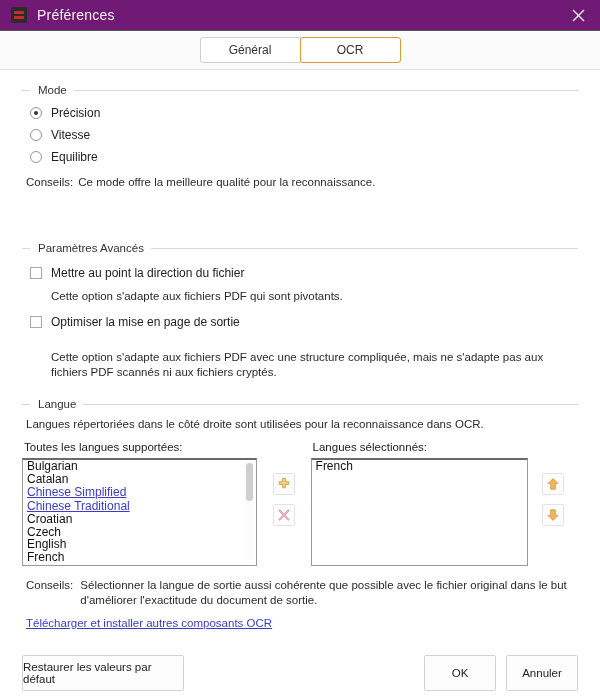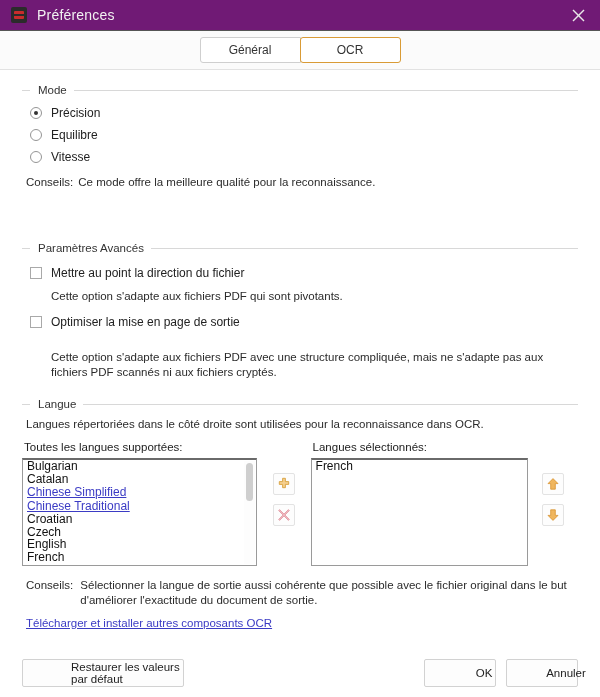--- a/index.html
+++ b/index.html
@@ -339,22 +339,21 @@
     border: 1px solid #d2d2d2;
     border-radius: 2px;
     font-size: 11.5px;
     color: #222;
     font-family: "Liberation Sans", sans-serif;
     display: flex;
     align-items: center;
     justify-content: center;
     cursor: pointer;
     box-sizing: border-box;
-    height: 28px;
-    padding-left: 48px;
+    height: 36px;
   }
   .btn-default { width: 162px; }
   .btn-ok { width: 72px; }
   .btn-cancel { width: 72px; margin-left: 10px; }
   .spacer { flex: 1; }
 </style>
 </head>
 <body>
 
 <div class="titlebar">
@@ -384,25 +383,25 @@
       <div class="lline"></div>
     </div>
 
     <div style="margin-top:6px;">
       <div class="radio-row">
         <span class="radio checked"></span>
         <span class="radio-label">Précision</span>
       </div>
       <div class="radio-row">
         <span class="radio"></span>
-        <span class="radio-label">Equilibre</span>
+        <span class="radio-label">Vitesse</span>
       </div>
       <div class="radio-row">
         <span class="radio"></span>
-        <span class="radio-label">Vitesse</span>
+        <span class="radio-label">Equilibre</span>
       </div>
     </div>
 
     <div class="tip" style="margin-top:8px;">
       <span class="tip-head">Conseils:</span><span>Ce mode offre la meilleure qualité pour la reconnaissance.</span>
     </div>
   </div>
 
   <div class="group" style="margin-top:54px;">
     <div class="group-legend">

